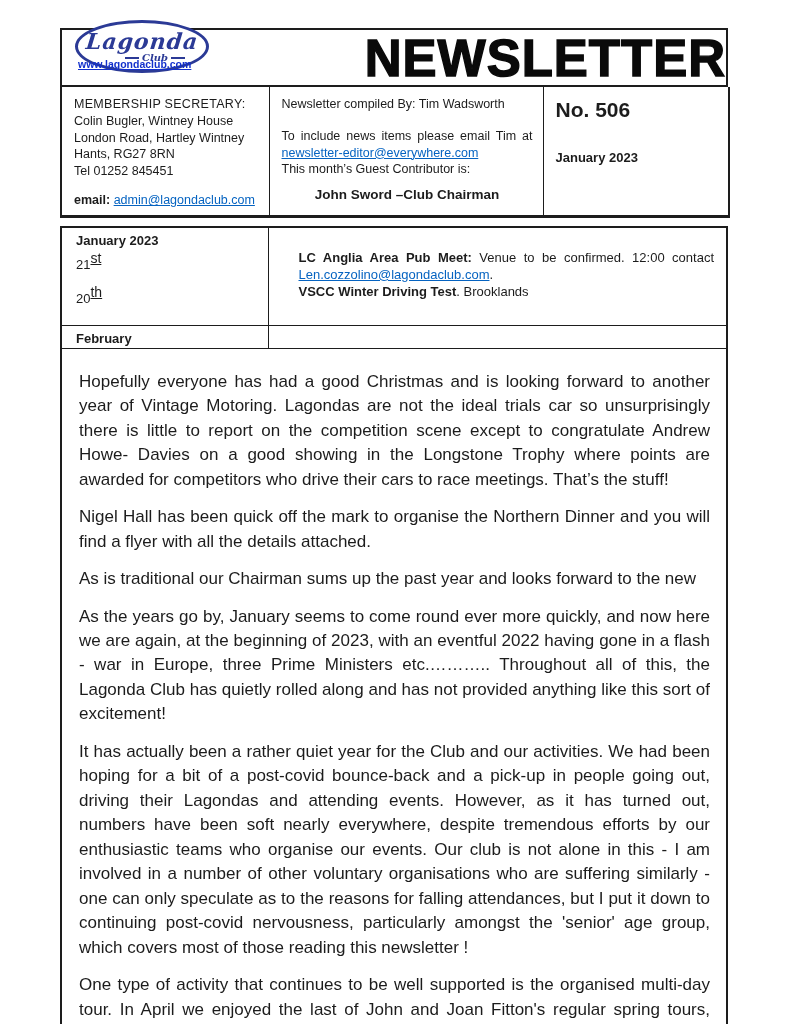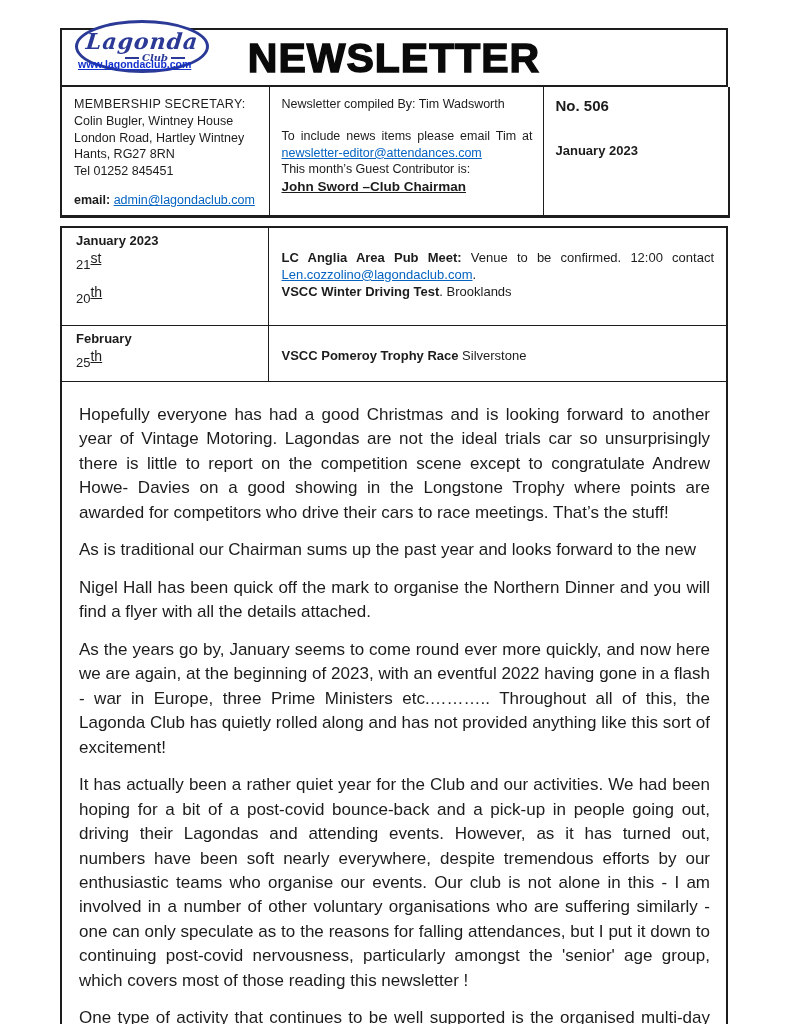--- a/index.html
+++ b/index.html
@@ -32,52 +32,52 @@
     font-size: 10px; color: #2b3a96; line-height: 1; margin: 1px 0 0 26px;
     display: flex; align-items: center; gap: 3px;
   }
   .logo-club::before, .logo-club::after { content: ""; display: block; width: 14px; height: 2px; background: #2b3a96; }
   .logo-web {
     position: absolute; left: 3px; top: 38px;
     font-size: 10.5px; font-weight: bold; color: #1230cc; text-decoration: underline;
     white-space: nowrap;
   }
   .title {
-    text-align: center; line-height: 57px;
-    font-size: 41px; font-weight: bold; color: #0a0a0a;
+    text-align: right; line-height: 57px;
+    font-size: 51px; font-weight: bold; color: #0a0a0a;
     -webkit-text-stroke: 1.4px #0a0a0a; letter-spacing: 1px;
   }
 
   
   .info-table {
     width: 100%; border-collapse: collapse; table-layout: fixed;
     border: 2px solid #1d1d1d; border-top: none; border-bottom: 3px solid #1d1d1d;
   }
   .info-table td {
     border-left: 1.5px solid #1d1d1d; border-right: 1.5px solid #1d1d1d;
     vertical-align: top; height: 115px;
     font-size: 12.5px; line-height: 1.3; padding: 9px 10px 6px 12px;
   }
   .cell-mem div { margin-bottom: 0.5px; }
   .mem-heading { letter-spacing: 0.3px; }
   .mem-email { margin-top: 13px; }
   .bold { font-weight: bold; }
   .doc-link { color: #0563c1; text-decoration: underline; cursor: pointer; }
   .justify-line { text-align: justify; text-align-last: justify; margin-top: 16px; }
-  .guest-name { font-weight: bold; font-size: 13.5px; margin-top: 1px; text-decoration: underline; }
+  .guest-name { text-align: center; font-weight: bold; font-size: 13.5px; margin-top: 9px; }
   .cell-issue { padding-left: 10px; }
-  .issue-no { font-weight: bold; font-size: 15px; }
+  .issue-no { font-weight: bold; font-size: 21px; }
   .issue-date { font-weight: bold; font-size: 13px; margin-top: 27px; }
 
   
   .main-box { border: 2px solid #1d1d1d; margin-top: 8px; }
   .events { width: 100%; border-collapse: collapse; table-layout: fixed; font-size: 13px; line-height: 1.3; }
   .events td { vertical-align: top; }
   .events .dates { border-right: 1px solid #1d1d1d; padding: 0 8px 0 14px; }
-  .events .event { padding: 0 12px 0 13px; text-align: justify; }
+  .events .event { padding: 0 12px 0 30px; text-align: justify; }
   .events .month-row td { padding-top: 5px; }
   .events .month { font-weight: bold; }
   .events .section-start td { border-top: 1px solid #1d1d1d; }
   .events .sec-last td { padding-bottom: 17px; }
   .events .sec-last2 td { padding-bottom: 9px; }
   .events sup { font-size: 14px; position: relative; top: -1px; text-decoration: underline; }
 
   .body-area { border-top: 1px solid #1d1d1d; padding: 21px 16px 24px 17px; }
   .body-area p {
     margin: 0 0 13px 0;
@@ -113,21 +113,21 @@
         <div class="mem-heading">MEMBERSHIP  SECRETARY:</div>
         <div>Colin Bugler, Wintney House</div>
         <div>London Road, Hartley Wintney</div>
         <div>Hants, RG27 8RN</div>
         <div>Tel 01252 845451</div>
         <div class="mem-email"><span class="bold">email:</span> <a class="doc-link" href="#">admin@lagondaclub.com</a></div>
       </td>
       <td class="cell-comp">
         <div>Newsletter compiled By:  Tim Wadsworth</div>
         <div class="justify-line">To include news items please email Tim at</div>
-        <div><a class="doc-link" href="#">newsletter-editor@attendances.com</a></div>
+        <div><a class="doc-link" href="#">newsletter-editor@everywhere.com</a></div>
         <div>This month’s Guest Contributor is:</div>
         <div class="guest-name">John Sword –Club Chairman</div>
       </td>
       <td class="cell-issue">
         <div class="issue-no">No. 506</div>
         <div class="issue-date">January 2023</div>
       </td>
     </tr>
   </tbody>
     </table>
@@ -148,30 +148,26 @@
         <td class="event"><span class="bold">LC Anglia Area Pub Meet:</span><span>  Venue to be confirmed.  12:00 contact </span><a class="doc-link" href="#">Len.cozzolino@lagondaclub.com</a><span>.</span></td>
       </tr>
       <tr class="ev-row sec-last">
         <td class="dates"><span>20</span><sup>th</sup></td>
         <td class="event"><span class="bold">VSCC Winter Driving Test</span><span>. Brooklands</span><a class="doc-link" href="#"></a><span></span></td>
       </tr>
       <tr class="month-row section-start">
         <td class="dates month">February</td>
         <td class="event"></td>
       </tr>
-      <tr class="ev-row sec-last2">
-        <td class="dates"><span>25</span><sup>th</sup></td>
-        <td class="event"><span class="bold">VSCC Pomeroy Trophy Race</span><span> Silverstone</span><a class="doc-link" href="#"></a><span></span></td>
-      </tr>
     </tbody>
       </table>
 
     <div class="body-area">
       <p>Hopefully everyone has had a good Christmas and is looking forward to another year of Vintage Motoring.  Lagondas are not the ideal trials car so unsurprisingly there is little to report on the competition scene except to congratulate Andrew Howe- Davies on a good showing in the Longstone Trophy where points are awarded for competitors who drive their cars to race meetings. That’s the stuff!</p>
+      <p>Nigel Hall has been quick off the mark to organise the Northern Dinner and you will find a flyer with all the details attached.</p>
       <p>As is traditional our Chairman sums up the past year and looks forward to the new</p>
-      <p>Nigel Hall has been quick off the mark to organise the Northern Dinner and you will find a flyer with all the details attached.</p>
       <p>As the years go by, January seems to come round ever more quickly, and now here we are again, at the beginning of 2023, with an eventful 2022 having gone in a flash -  war in Europe, three Prime Ministers etc.………..  Throughout all of this, the Lagonda Club has quietly rolled along and has not provided anything like this sort of excitement!</p>
       <p>It has actually been a rather quiet year for the Club and our activities.  We had been hoping for a bit of a post-covid bounce-back and a pick-up in people going out, driving their Lagondas and attending events.  However, as it has turned out, numbers have been soft nearly everywhere, despite tremendous efforts by our enthusiastic teams who organise our events.  Our club is not alone in this  -  I am involved in a number of other voluntary organisations who are suffering similarly  -  one can only speculate as to the reasons for falling attendances, but I put it down to continuing post-covid nervousness, particularly amongst the 'senior' age group, which covers most of those reading this newsletter !</p>
       <p>One type of activity that continues to be well supported is the organised multi-day tour.  In April we enjoyed the last of John and Joan Fitton's regular spring tours, which they have been organising for more than 20 years.  These tours, which have always been in the UK (this year in Dorset), followed a proven formula, based upon four nights in an excellent hotel, set in an interesting part of the country and offering scope for interesting daily outings of less than 100 miles.  They always sold out quickly, and John has kindly offered to assist others in organising further such spring tours in future years.  Although the tour planned for spring 2023 has unfortunately had to be abandoned, I am hopeful that in 2024 we shall see a successful revival.  In recognition of all that he had done in organising these tours, John was awarded The Committee Plate, which is given to a member, at the discretion of the Board, for outstanding service to the Club over many years.  This was presented to John at the GM in September.</p>
     </div>
   </div>
 
 </div>
 
 </body></html>

